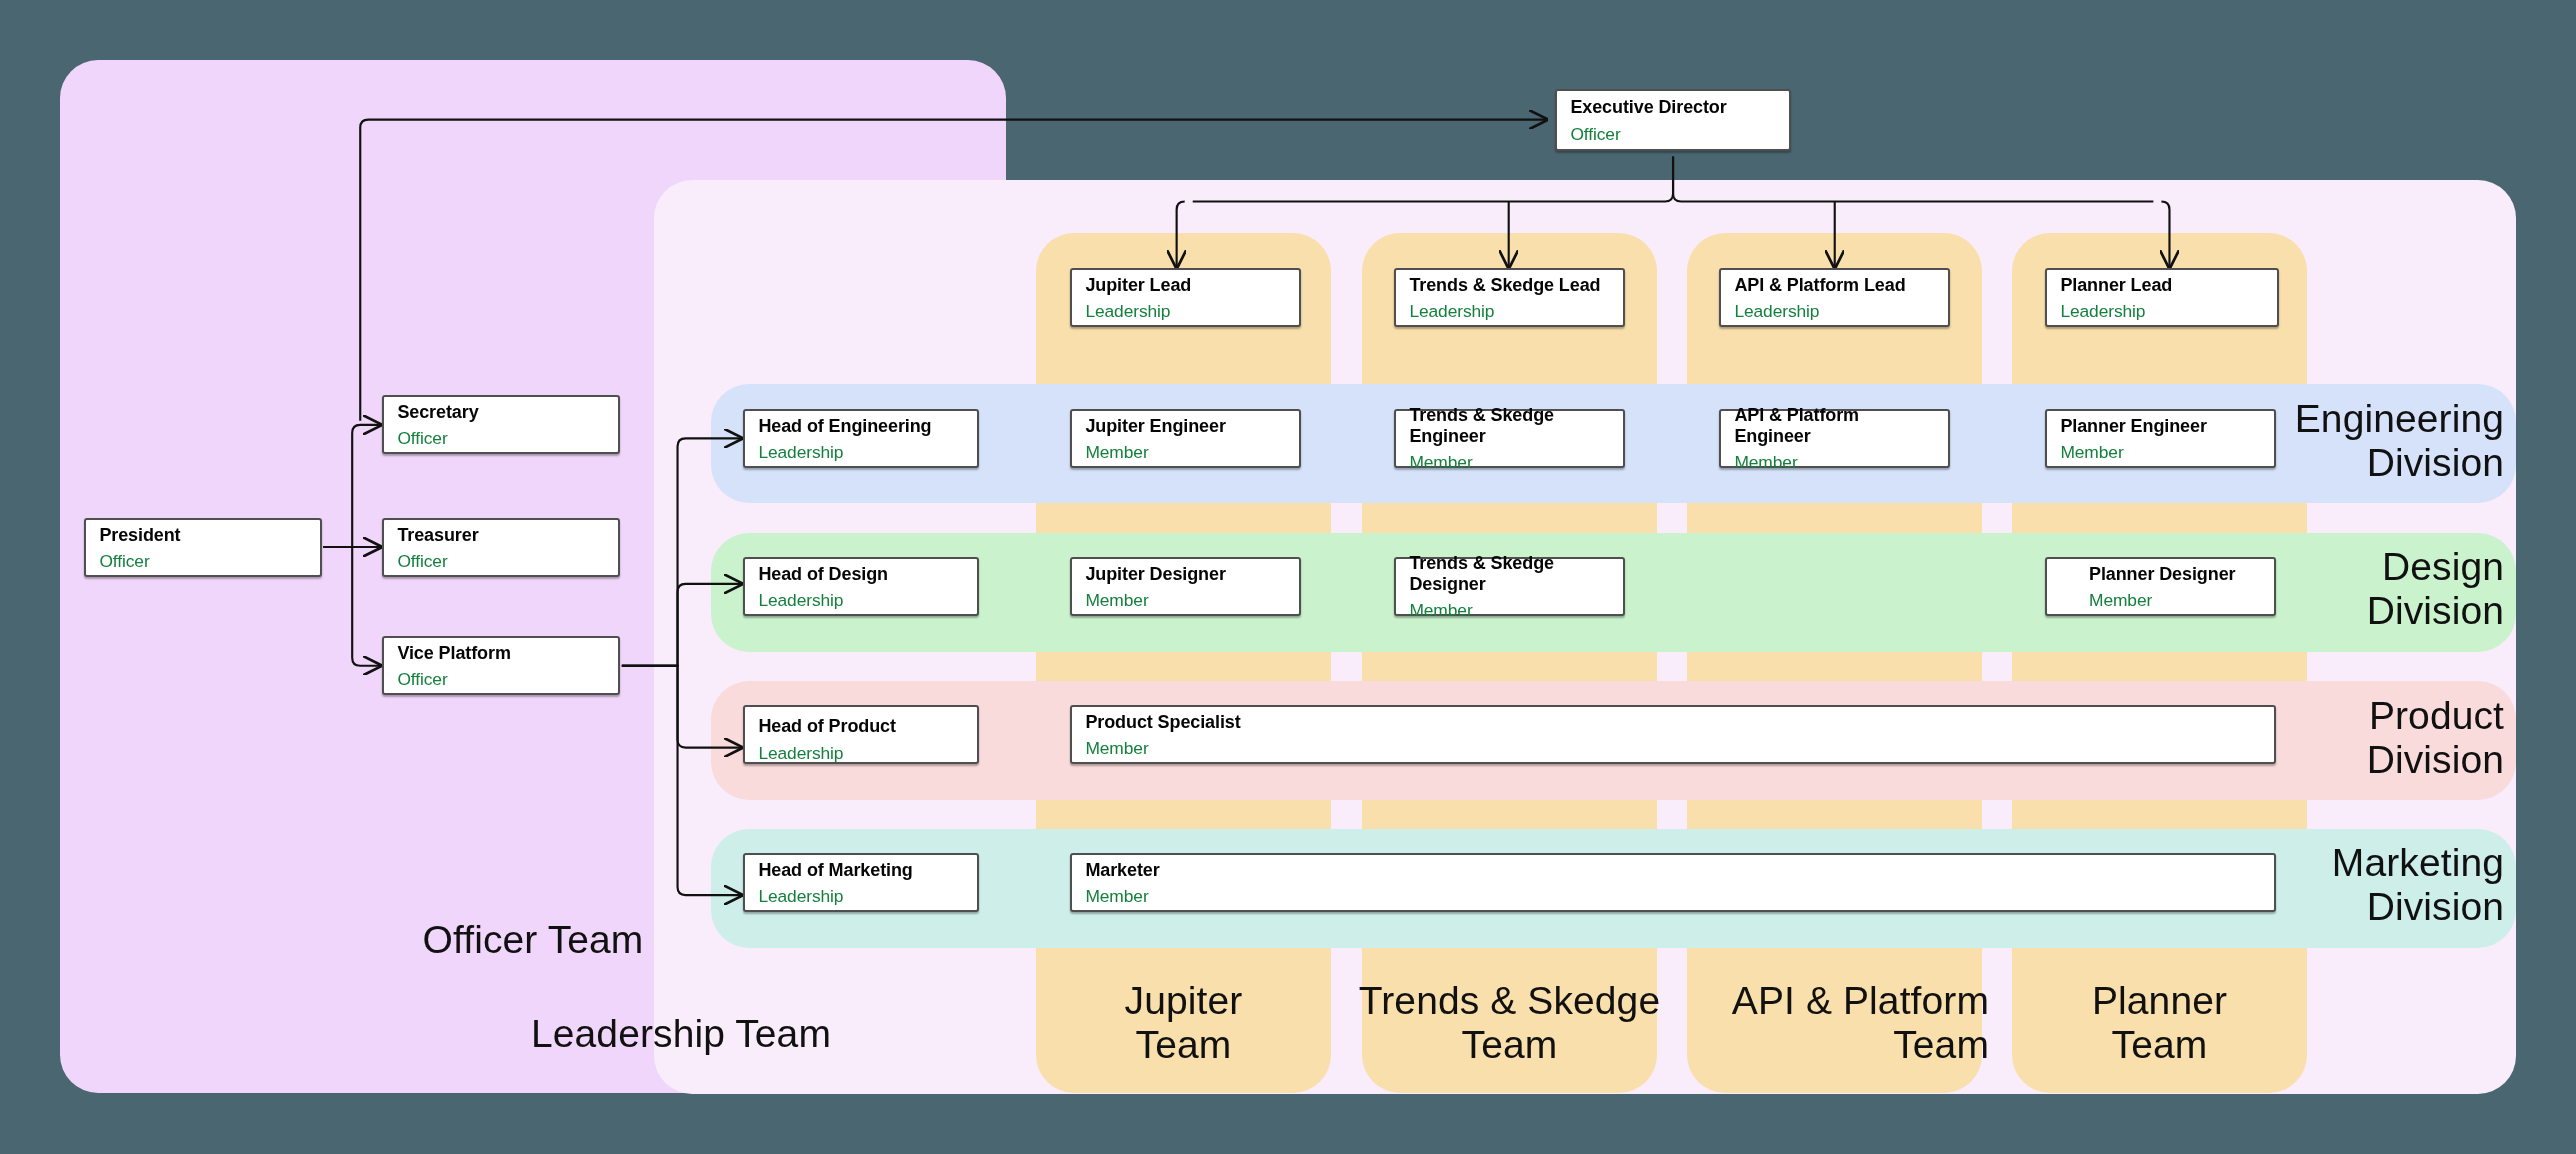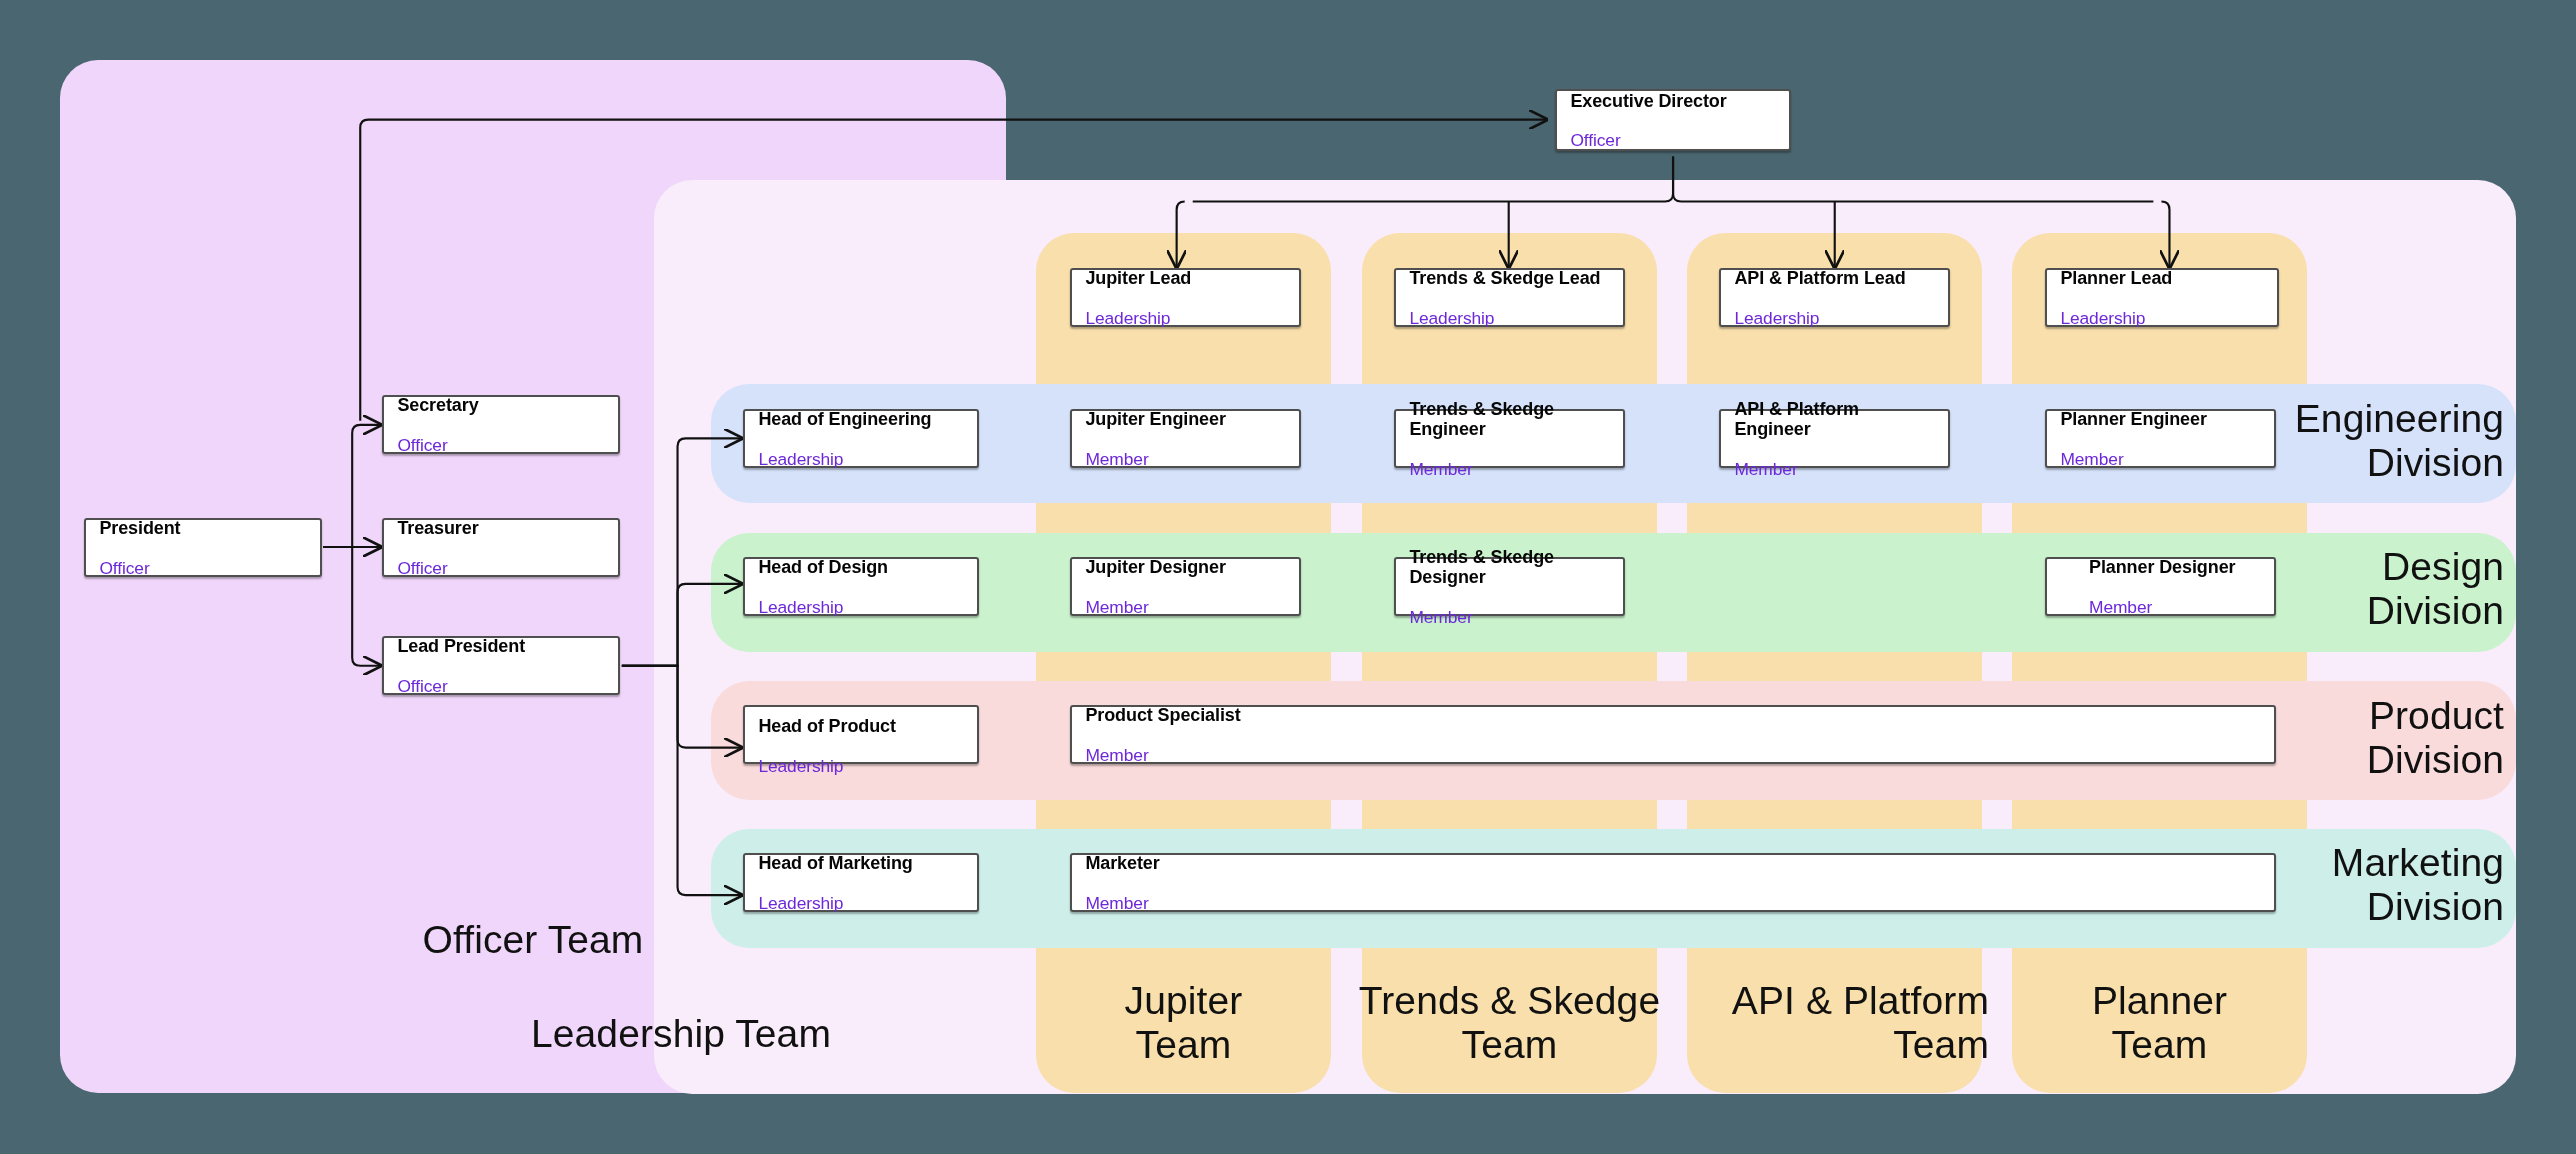--- a/index.html
+++ b/index.html
@@ -46,23 +46,23 @@
   }
   .node .title {
     font-size: 18px;
     font-weight: bold;
     color: #060606;
     line-height: 1.14;
     letter-spacing: -0.1px;
   }
   .node .role {
     font-size: 17.4px;
-    color: #6d28d9;
+    color: #15803d;
     line-height: 1.2;
-    margin-top: 19px;
+    margin-top: 6px;
     letter-spacing: -0.1px;
   }
   #edges { position: absolute; left: 0; top: 0; width: 2576px; height: 1155px; pointer-events: none; }
 </style>
 </head>
 <body>
 
 <div id="stage">
 
   <div class="group" style="left:60px; top:60px; width:946px; height:1033px; background:#f0d6fa;"></div>
@@ -142,21 +142,21 @@
     <div class="title">Secretary</div>
     <div class="role">Officer</div>
   </div>
 
   <div class="node" style="left:382px; top:518px; width:238px; height:59px;">
     <div class="title">Treasurer</div>
     <div class="role">Officer</div>
   </div>
 
   <div class="node" style="left:382px; top:636px; width:238px; height:59px;">
-    <div class="title">Lead President</div>
+    <div class="title">Vice Platform</div>
     <div class="role">Officer</div>
   </div>
 
   <div class="node" style="left:1555px; top:89px; width:236px; height:62px;">
     <div class="title">Executive Director</div>
     <div class="role">Officer</div>
   </div>
 
   <div class="node" style="left:1070px; top:268px; width:231px; height:59px;">
     <div class="title">Jupiter Lead</div>

